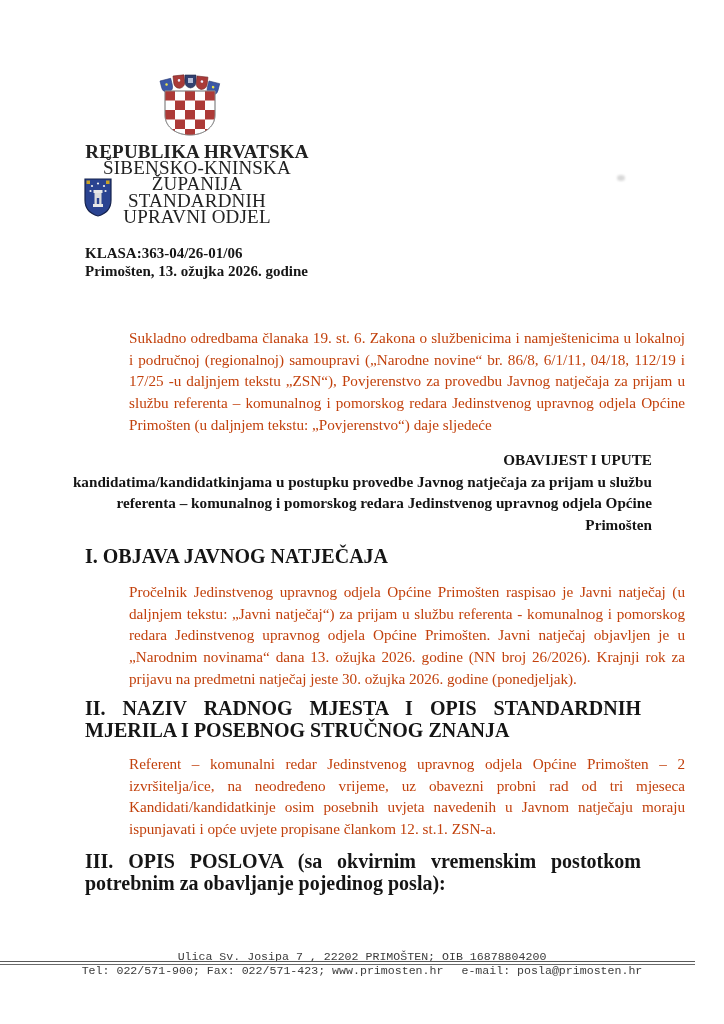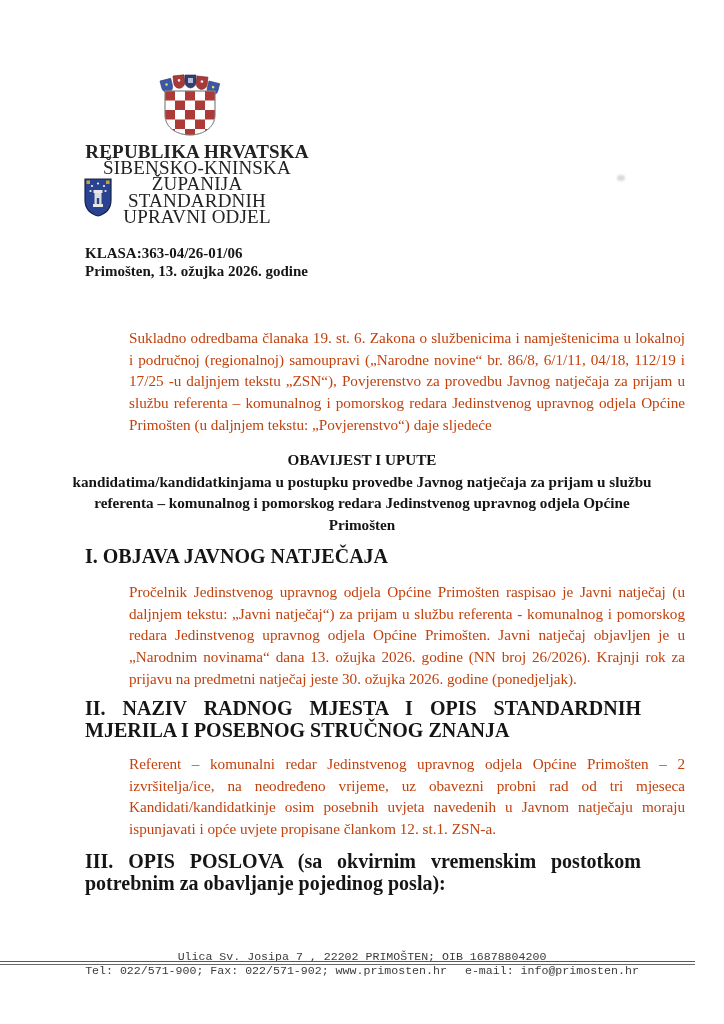--- a/index.html
+++ b/index.html
@@ -35,21 +35,21 @@
   .para{
     left:85px;width:556px;
     font-size:15.2px;line-height:21.7px;
     text-align:justify;
     color:#c2410c;
     margin-left:44px;
   }
   .p-intro{top:327px;}
   .notice{
     left:72px;top:449px;width:580px;
-    text-align:center;font-weight:bold;
+    text-align:right;font-weight:bold;
     font-size:15.2px;line-height:21.5px;
     color:#151515;
   }
   .sec-h{
     left:85px;width:556px;
     font-weight:bold;
     font-size:20px;line-height:21.7px;
     text-align:justify;
     color:#151515;
   }
@@ -181,14 +181,14 @@
 <div class="abs sec-h sec2-h">II. NAZIV RADNOG MJESTA I OPIS STANDARDNIH MJERILA I POSEBNOG STRUČNOG ZNANJA</div>
 <div class="abs para sec2-b">Referent – komunalni redar Jedinstvenog upravnog odjela Općine Primošten – 2 izvršitelja/ice, na neodređeno vrijeme, uz obavezni probni rad od tri mjeseca Kandidati/kandidatkinje osim posebnih uvjeta navedenih u Javnom natječaju moraju ispunjavati i opće uvjete propisane člankom 12. st.1. ZSN-a.</div>
 
 <div class="abs sec-h sec3-h">III. OPIS POSLOVA (sa okvirnim vremenskim postotkom potrebnim za obavljanje pojedinog posla):</div>
 
 <div class="abs speck"></div>
 
 <div class="abs footer-line footer-1">Ulica Sv. Josipa 7 , 22202 PRIMOŠTEN; OIB 16878804200</div>
 <div class="abs footer-rule"></div>
 <div class="abs footer-line footer-2">
-  <span>Tel: 022/571-900; Fax: 022/571-902; www.primosten.hr</span><span class="gap"></span><span>e-mail: info@primosten.hr</span>
+  <span>Tel: 022/571-900; Fax: 022/571-423; www.primosten.hr</span><span class="gap"></span><span>e-mail: posla@primosten.hr</span>
 </div>
 
 </body></html>

